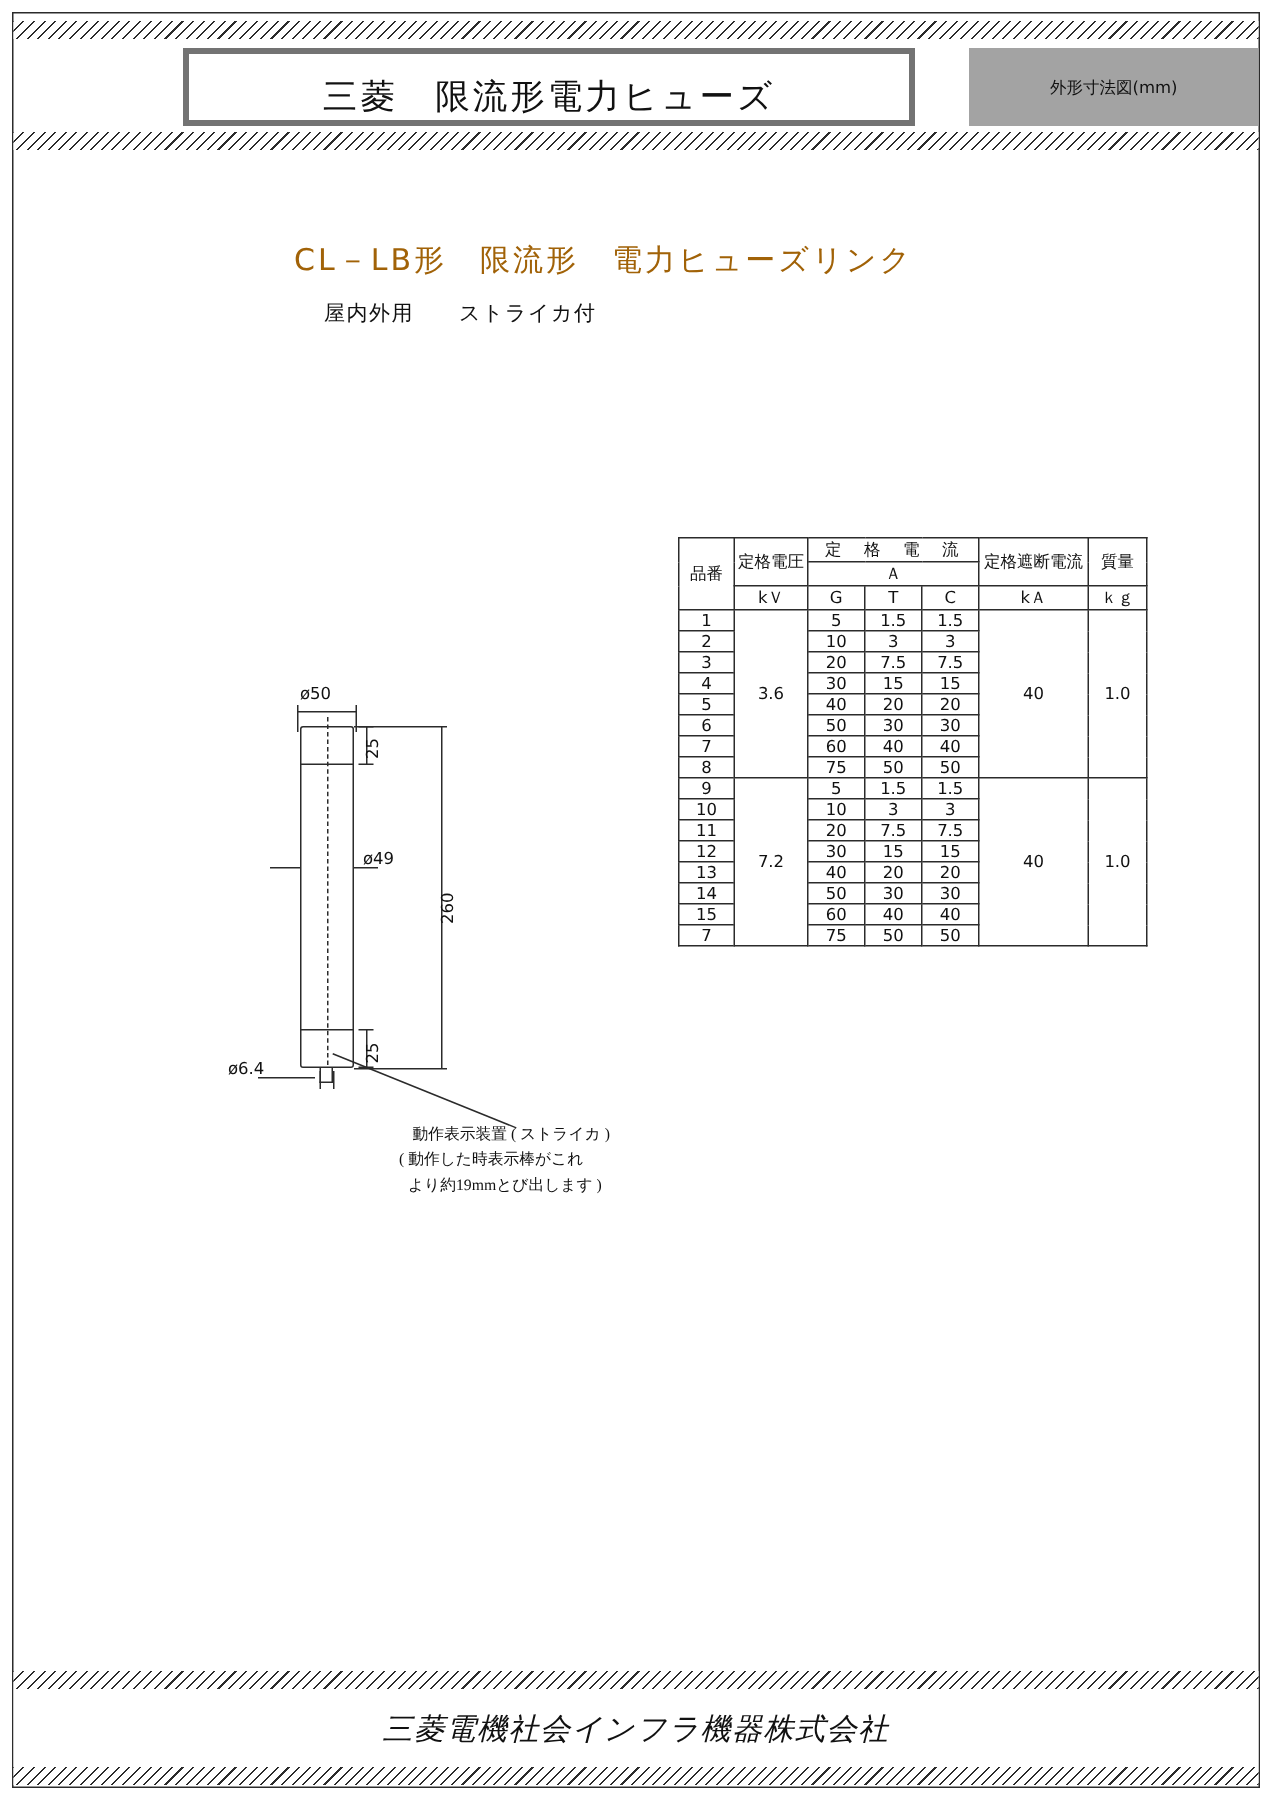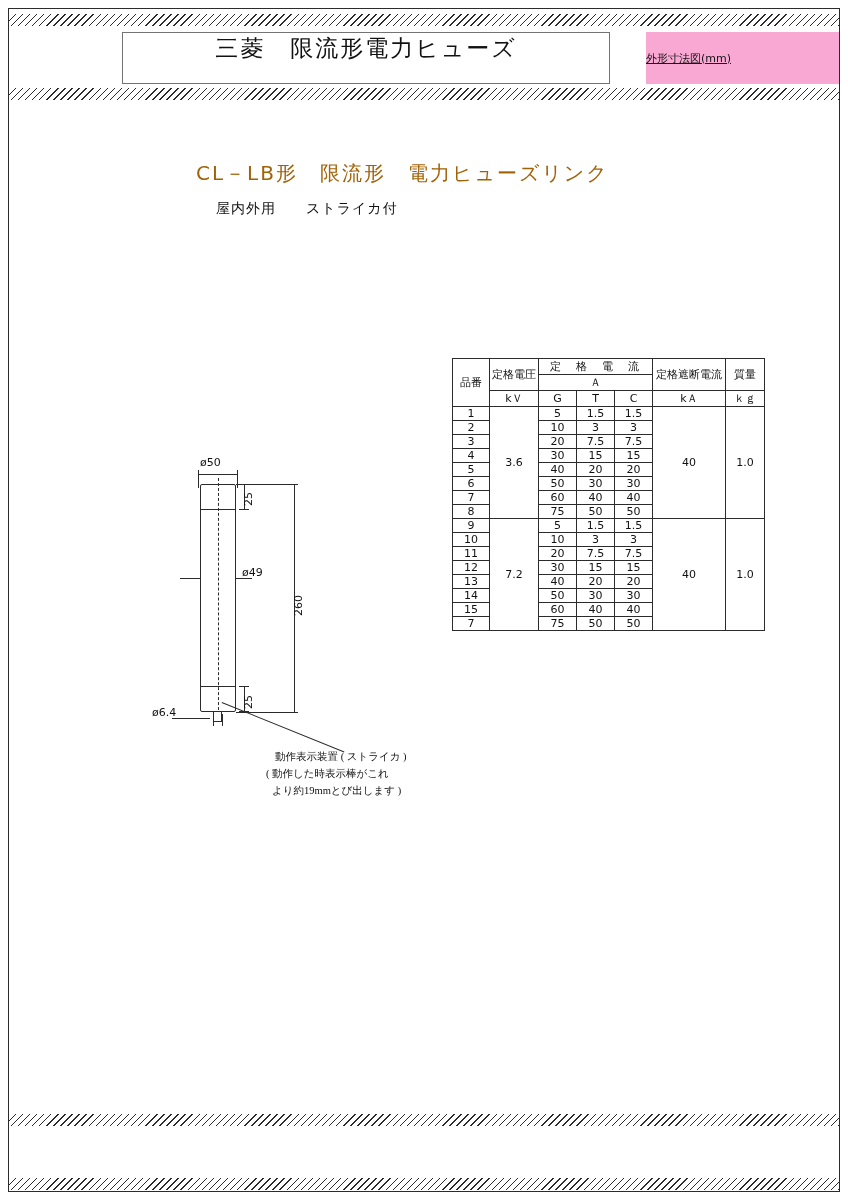--- a/index.html
+++ b/index.html
@@ -53,42 +53,42 @@
   .hatch-bot2 {
     left: 9px; top: 1178px; width: 830px; height: 12px;
   }
 
   
   .title-plate {
     position: absolute;
     left: 122px; top: 32px;
     width: 488px; height: 52px;
     background: #ffffff;
-    border: 1px solid #737373;
+    border: 4px solid #737373;
     display: flex;
-    align-items: flex-start;
+    align-items: flex-end;
     justify-content: center;
     box-sizing: border-box;
   }
   .title-plate .txt {
     font-size: 23px;
     letter-spacing: 2px;
     font-family: "DejaVu Sans", sans-serif;
     color: #111;
   }
 
   .corner-plate {
     position: absolute;
     left: 646px; top: 32px;
     width: 193px; height: 52px;
-    background: #f9a8d4;
+    background: #a3a3a3;
     display: flex;
     align-items: center;
-    box-sizing: border-box;
-    text-decoration: underline;
+    justify-content: center;
+    box-sizing: border-box;
   }
   .corner-plate .txt {
     font-size: 11px;
     font-family: "DejaVu Sans", sans-serif;
     color: #111;
     letter-spacing: 0px;
   }
 
   
   .heading-main {
@@ -433,16 +433,17 @@
           <td>75</td>
           <td>50</td>
           <td>50</td>
         </tr>
       </tbody>
     </table>
   </div>
 
   <div class="footer-plate">
     <div class="footer-inner">
+      <span class="footer-company">三菱電機社会インフラ機器株式会社</span>
     </div>
   </div>
 
 </div>
 
 </body></html>

